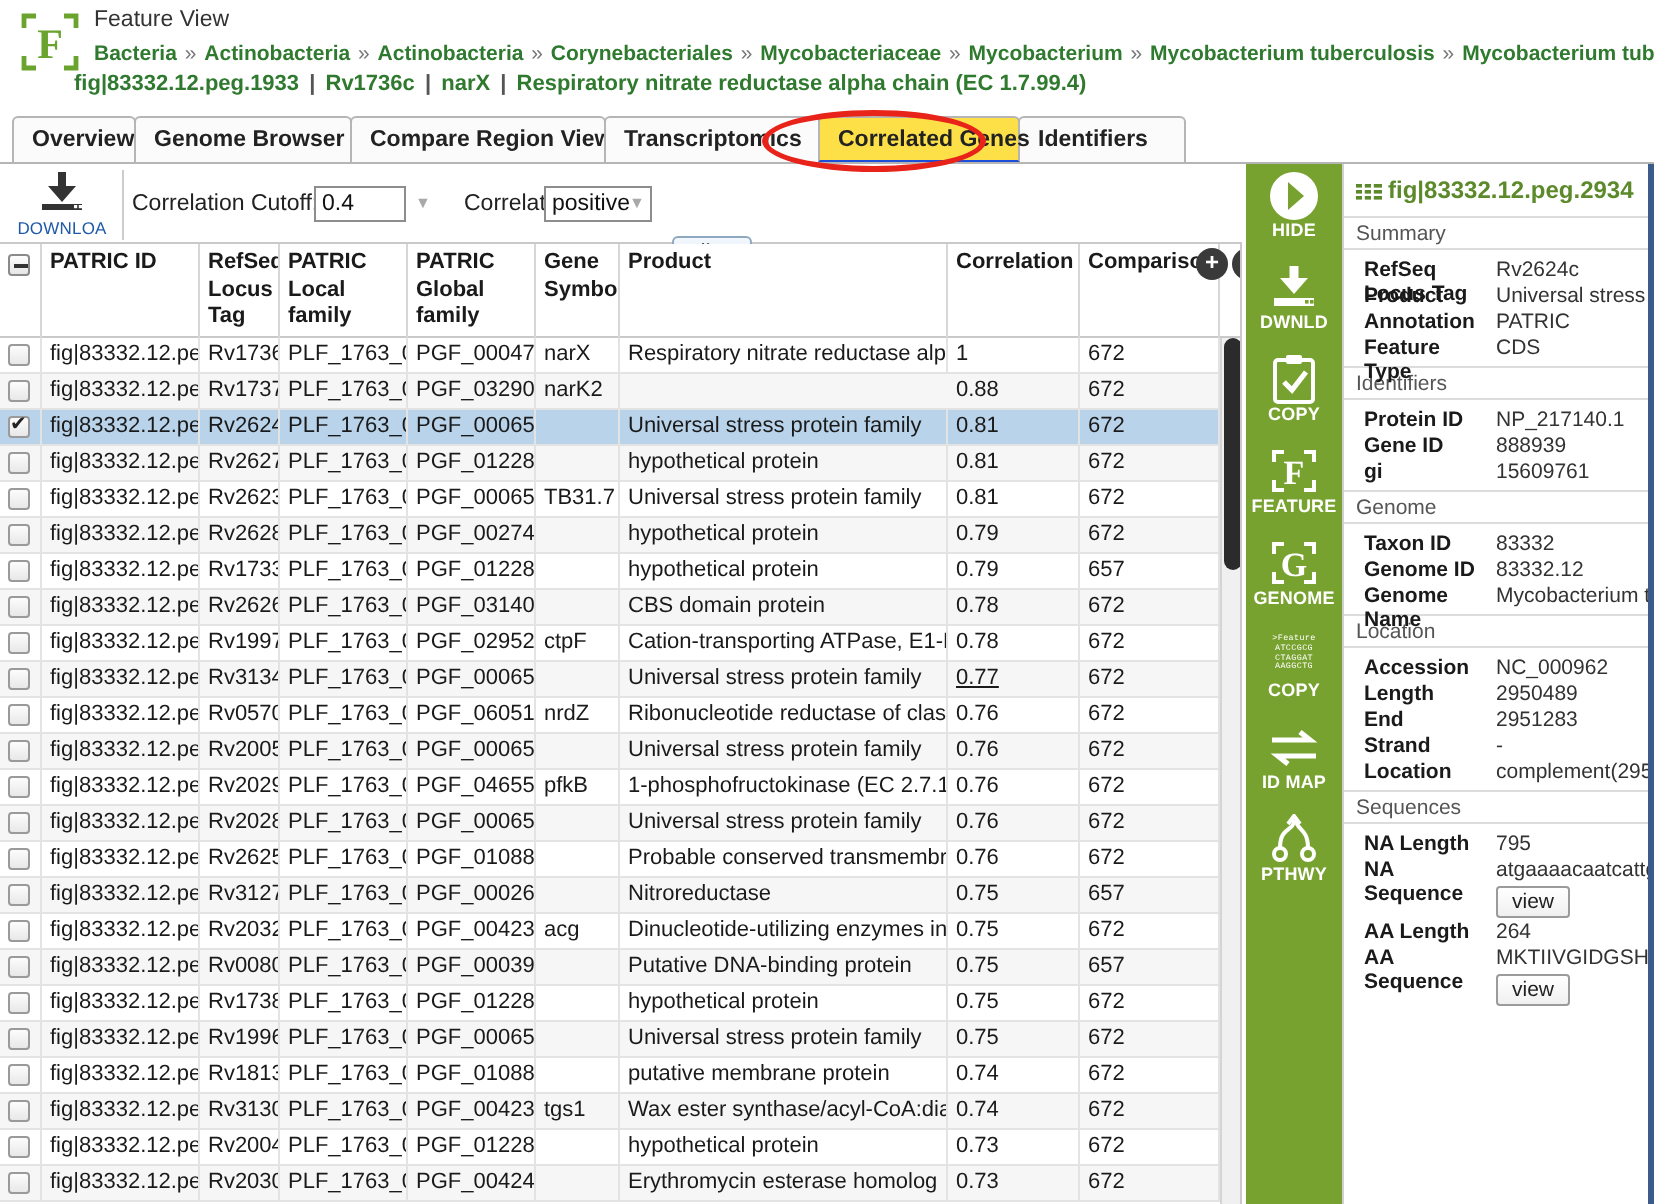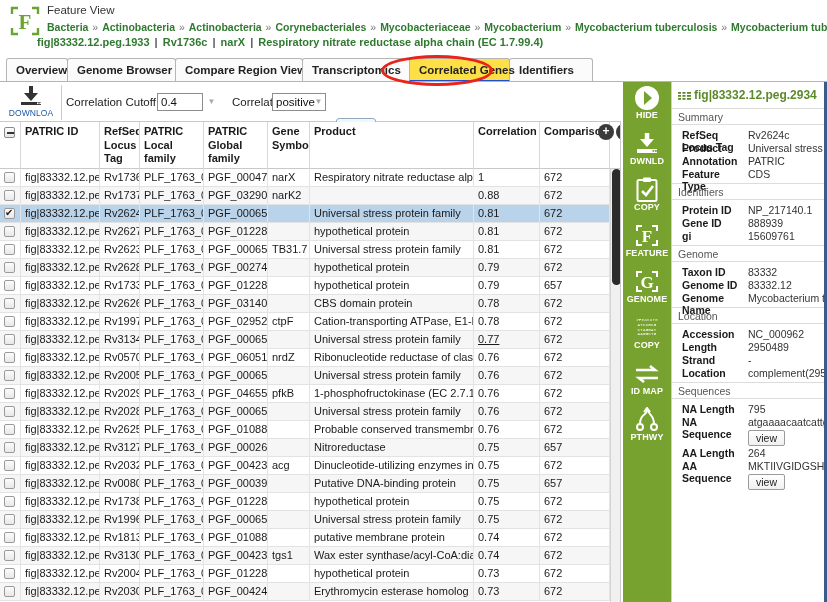--- a/index.html
+++ b/index.html
@@ -763,20 +763,24 @@
         <div class="pad2"></div>
         <div class="drow">
           <div class="dk">Accession</div>
           <div class="dv">NC_000962</div>
         </div>
         <div class="drow">
           <div class="dk">Length</div>
           <div class="dv">2950489</div>
         </div>
         <div class="drow">
+          <div class="dk">End</div>
+          <div class="dv">2951283</div>
+        </div>
+        <div class="drow">
           <div class="dk">Strand</div>
           <div class="dv">-</div>
         </div>
         <div class="drow">
           <div class="dk">Location</div>
           <div class="dv">complement(2950489.</div>
         </div>
         <div class="pad2"></div>
         <div class="sec-head">Sequences</div>
         <div class="pad2"></div>

